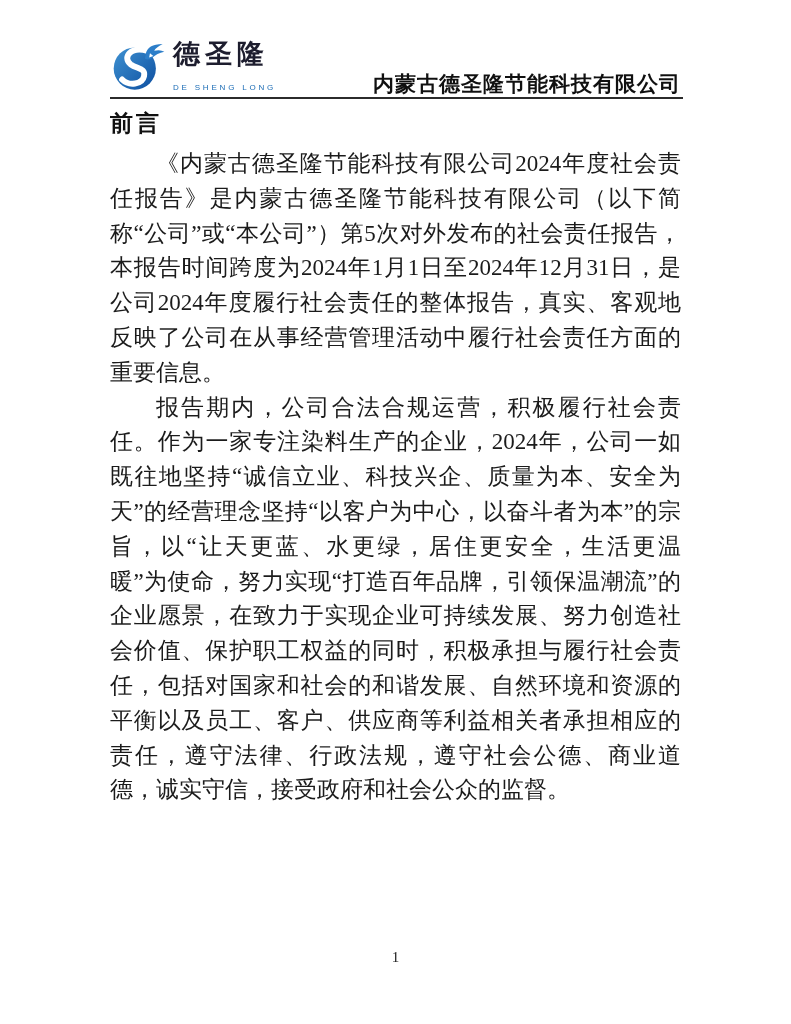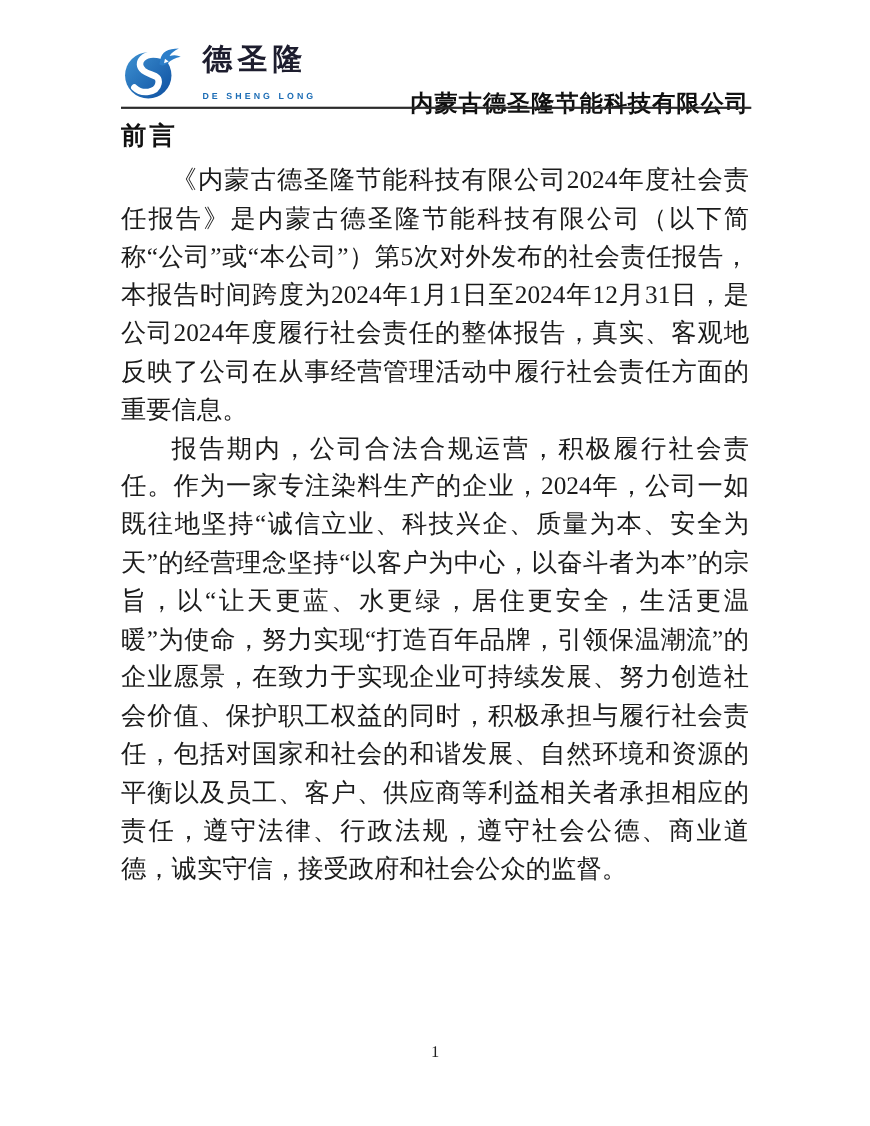--- a/index.html
+++ b/index.html
@@ -11,36 +11,36 @@
   }
   .page {
     position: absolute; inset: 0;
     background: #ffffff;
     overflow: hidden;
   }
 
   
   .logo {
     position: absolute; left: 112px; top: 38px;
-    display: flex; align-items: center; gap: 18px;
+    display: flex; align-items: center; gap: 7px;
   }
   .logo-icon { display: block; }
   .logo-text { display: flex; flex-direction: column; justify-content: center; }
   .brand-cn {
     font-family: "Liberation Sans", "DejaVu Sans", sans-serif;
     font-weight: 900; font-size: 27px; line-height: 1;
     color: #1d1d2e; letter-spacing: 5px;
   }
   .brand-en {
     font-family: "Liberation Sans", "DejaVu Sans", sans-serif;
-    font-weight: bold; font-size: 8px; line-height: 1;
+    font-weight: normal; font-size: 8px; line-height: 1;
     color: #1b6cb5; letter-spacing: 2.8px; margin-top: 16px;
   }
   .company-name {
-    position: absolute; right: 110px; top: 80px;
+    position: absolute; right: 110px; top: 70px;
     font-weight: bold; font-size: 21px; color: #101010;
     letter-spacing: 1px; white-space: nowrap;
   }
   .header-rule {
     position: absolute; left: 110px; right: 108px; top: 97px;
     border-top: 2px solid #2b2b2b; height: 0;
   }
 
   
   .content {

